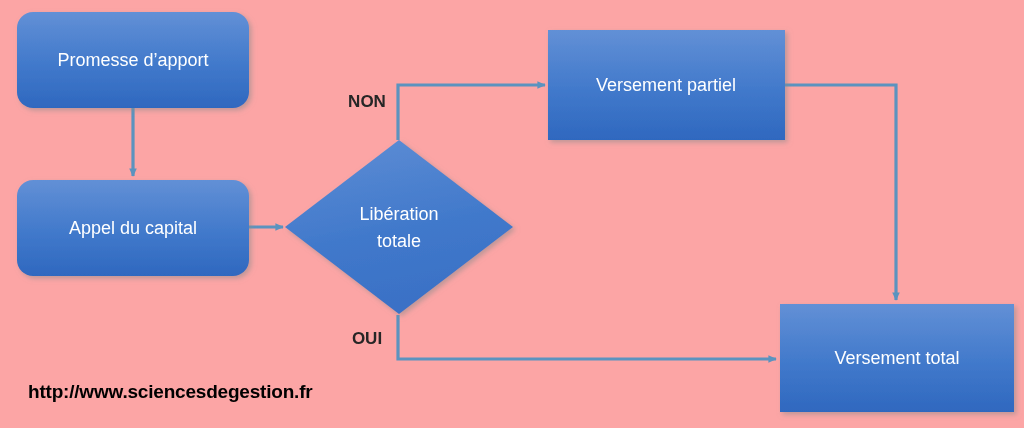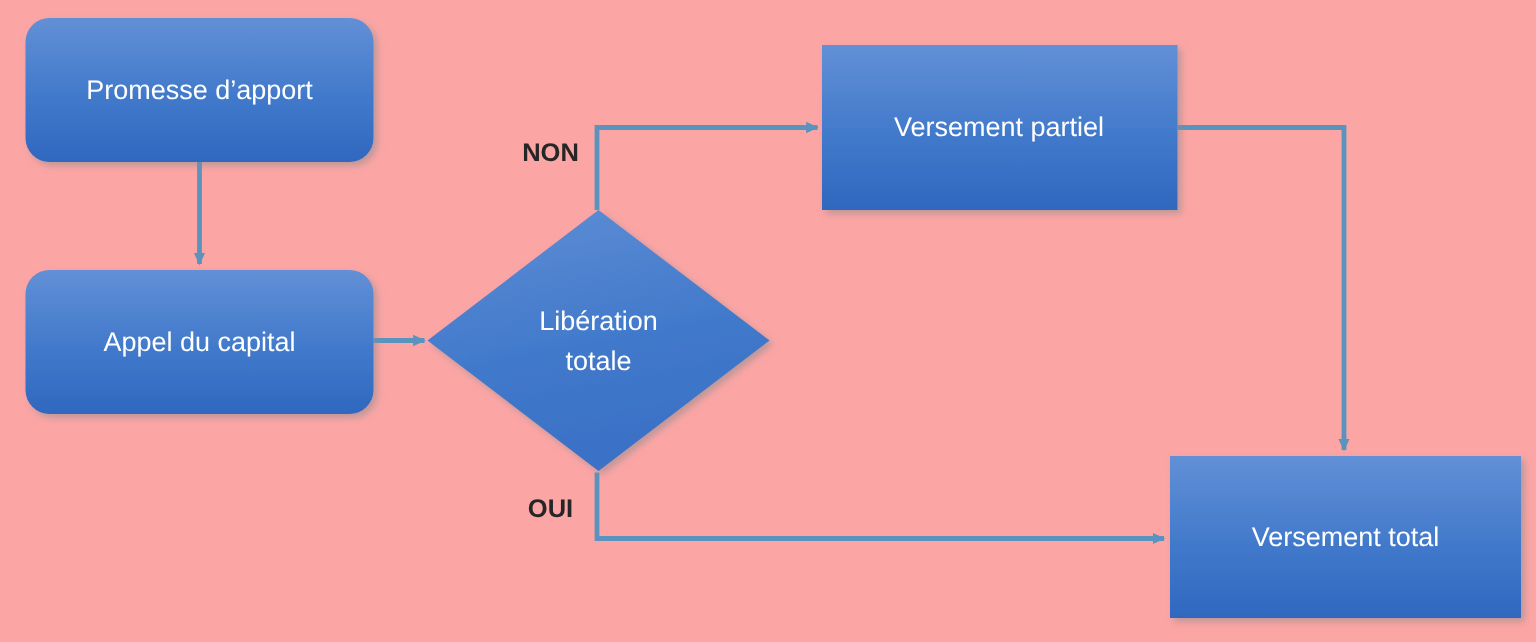--- a/index.html
+++ b/index.html
@@ -119,14 +119,15 @@
 
     <g>
       <rect x="780" y="304" width="234" height="108" fill="url(#nodeGrad)" filter="url(#softShadow)"></rect>
       <text class="node-label" x="897" y="359">Versement total</text>
     </g>
 
     <text class="branch-label" x="367" y="103">NON</text>
     <text class="branch-label" x="367" y="340">OUI</text>
   </svg>
 
+  <div class="url-text">http://www.sciencesdegestion.fr</div>
 
 </div>
 
 </body></html>

